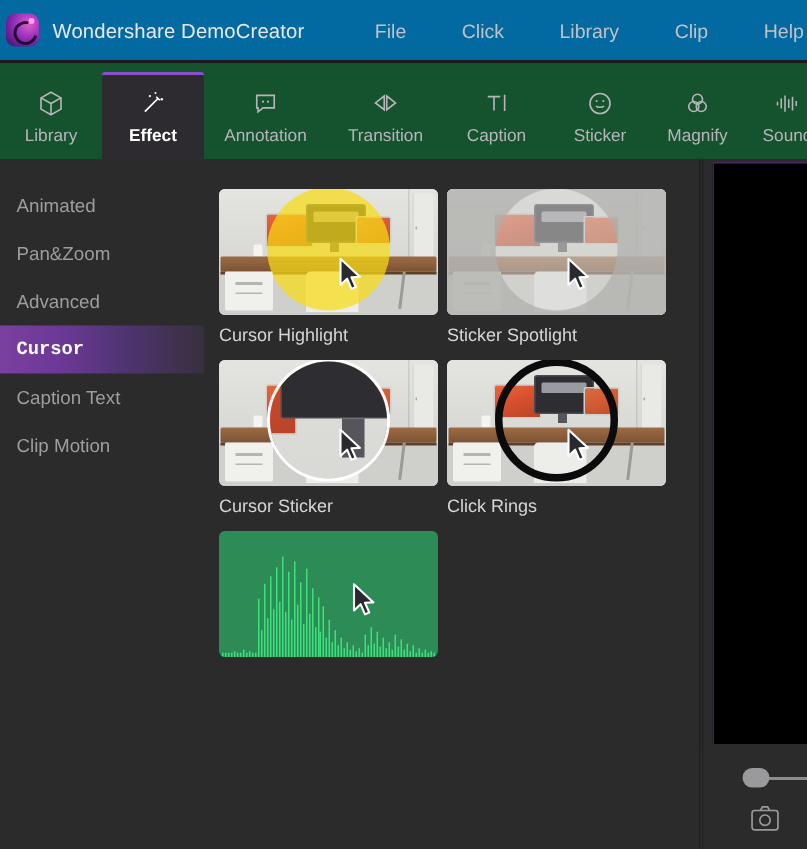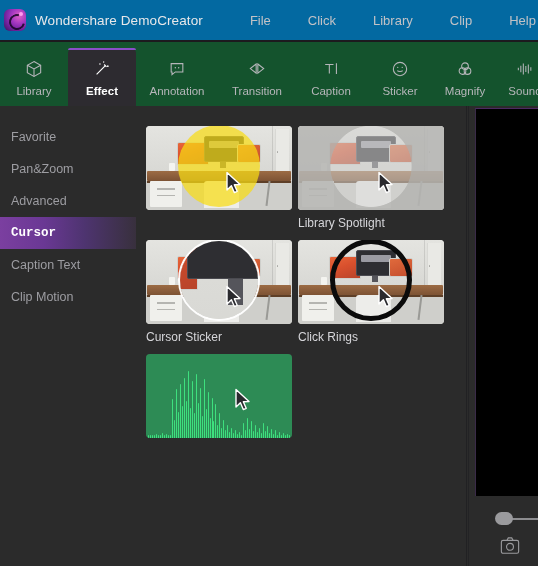--- a/index.html
+++ b/index.html
@@ -501,21 +501,21 @@
           <path d="M4 10.5v3M7 8v8M10 5.5v13M13 8.5v7M16 6.5v11M19 10v4"></path>
         </svg>
       </span>
       <span class="tab-label">Sound</span>
     </div>
   </div>
 
   <div class="body-area">
 
     <div class="sidebar">
-      <div class="side-item">Favorite</div>
+      <div class="side-item">Animated</div>
       <div class="side-item">Pan&amp;Zoom</div>
       <div class="side-item">Advanced</div>
       <div class="side-item selected">Cursor</div>
       <div class="side-item">Caption Text</div>
       <div class="side-item">Clip Motion</div>
     </div>
 
     <div class="grid-panel">
       <div class="grid">
 
@@ -537,20 +537,21 @@
                 <div class="chair"></div>
                 <div class="leg"></div>
             </div>
             <div class="ov-highlight"></div>
             <div class="ptr" style="left:79px; top:45px;">
               <svg viewBox="0 0 18 24">
                   <path d="M2 1.5 L2 19 L6.4 14.8 L9.3 21.6 L12.2 20.3 L9.3 13.8 L15 13.6 Z" fill="#2a2a2e" stroke="#ffffff" stroke-width="1.4" stroke-linejoin="round"></path>
                 </svg>
             </div>
           </div>
+          <div class="effect-name">Cursor Highlight</div>
         </div>
 
         <div class="effect-card">
           <div class="thumb">
             <div class="scene">
               <div class="wall"></div>
                 <div class="wall-edge"></div>
                 <div class="door"></div>
               <div class="laptop"></div>
                 <div class="monitor"></div>
@@ -565,21 +566,21 @@
                 <div class="leg"></div>
             </div>
             <div class="ov-spotlight-veil"></div>
             <div class="ov-spotlight"></div>
             <div class="ptr" style="left:79px; top:45px;">
               <svg viewBox="0 0 18 24">
                   <path d="M2 1.5 L2 19 L6.4 14.8 L9.3 21.6 L12.2 20.3 L9.3 13.8 L15 13.6 Z" fill="#2a2a2e" stroke="#ffffff" stroke-width="1.4" stroke-linejoin="round"></path>
                 </svg>
             </div>
           </div>
-          <div class="effect-name">Library Spotlight</div>
+          <div class="effect-name">Sticker Spotlight</div>
         </div>
 
         <div class="effect-card">
           <div class="thumb">
             <div class="scene">
               <div class="wall"></div>
                 <div class="wall-edge"></div>
                 <div class="door"></div>
               <div class="laptop"></div>
                 <div class="monitor"></div>

